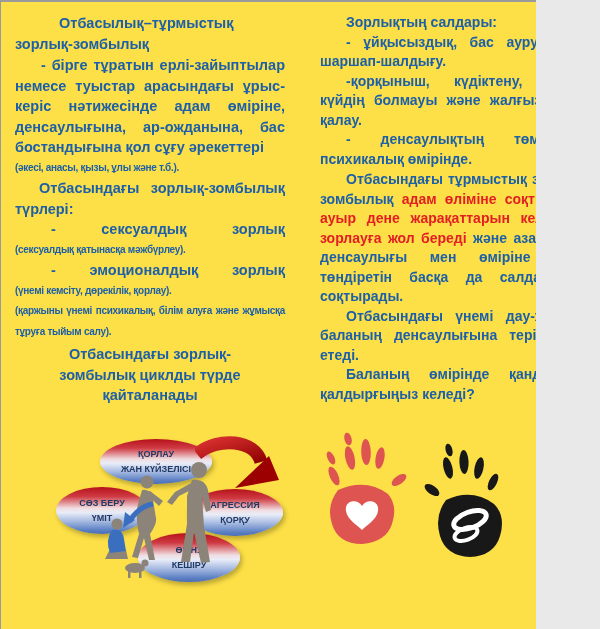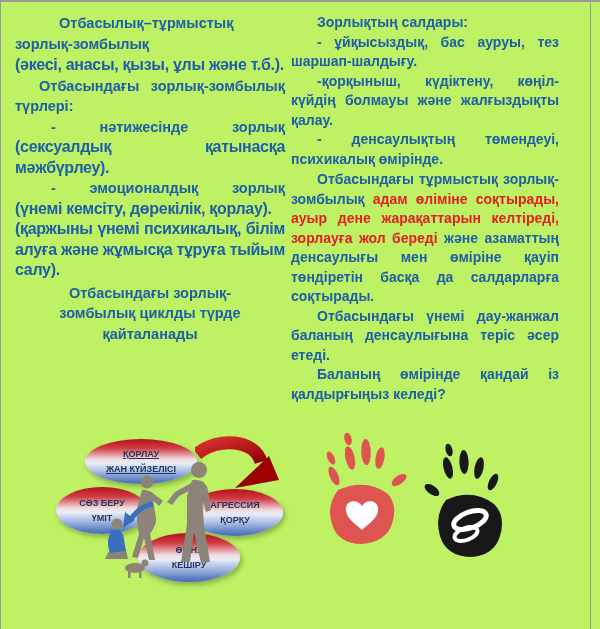--- a/index.html
+++ b/index.html
@@ -1,79 +1,79 @@
 <!DOCTYPE html>
 <html><head>
 <meta charset="utf-8">
 <style>
   html,body{margin:0;padding:0;background:#e9e9e9;}
   .page{
-    position:relative;width:600px;height:629px;background:#bef264;
+    position:relative;width:536px;height:629px;background:#fde047;
     font-family:"Liberation Sans", sans-serif;overflow:hidden;
   }
   .edge{position:absolute;background:#9a9a9a;z-index:10;}
   .edge-top{left:0;top:0;width:600px;height:2px;}
   .edge-left{left:0;top:0;width:1px;height:629px;}
   .edge-right{left:590px;top:0;width:1px;height:629px;}
 
   .col{position:absolute;top:13px;}
   .col-left{left:15px;width:270px;}
-  .col-right{left:291px;width:268px;}
+  .col-right{left:320px;width:268px;}
 
   p{margin:0;font-weight:bold;text-align:justify;}
   .col-left p{font-size:14.5px;line-height:20.5px;color:#1d5fa8;}
   .col-right p{font-size:14px;line-height:19.5px;color:#1d5fa8;}
 
   .title{color:#e30616;font-size:15.5px;line-height:21px;text-indent:44px;margin-bottom:1px;}
   .ind{text-indent:26px;}
   .ind2{text-indent:36px;}
-  .note{font-size:16px;letter-spacing:-0.3px;}
+  .note{font-size:10px;letter-spacing:-0.3px;}
   .block-note{display:block;text-indent:0;}
   .spread{display:block;text-align:justify;text-align-last:justify;text-indent:36px;}
   .types-heading{text-indent:24px;}
   .cycle-heading{width:236px;margin:2px auto 0 auto;text-align:center;text-indent:0;font-size:15.5px;line-height:21px;}
   .red-inline{color:#e31e24;}
   .impact{margin-top:1px;}
 
   
   .diagram{position:absolute;left:38px;top:436px;width:252px;height:160px;}
   .ellipse{
     position:absolute;border-radius:50%;
     background:linear-gradient(180deg,#b6121b 0%,#cf3a42 20%,#f0dce0 45%,#e9edf8 54%,#a9bce2 72%,#5b7fc3 92%,#4a6db5 100%);
     box-shadow:2px 3px 5px rgba(0,0,0,0.28);
     display:flex;flex-direction:column;align-items:center;justify-content:center;
     color:#203864;font-weight:bold;font-size:9px;line-height:15px;text-align:center;
     z-index:1;
   }
-  .ell-top{left:47px;top:3px;width:112px;height:45px;text-decoration:underline;}
+  .ell-top{left:62px;top:3px;width:112px;height:45px;}
   .ell-left{left:18px;top:51px;width:92px;height:47px;}
   .ell-right{left:149px;top:53px;width:96px;height:47px;text-align:right;}
   .ell-bottom{left:100px;top:97px;width:102px;height:49px;}
   .arrow-svg{position:absolute;left:157px;top:0px;z-index:3;}
   .family-svg{position:absolute;left:57px;top:18px;z-index:2;}
 
   
   .hands{position:absolute;left:312px;top:430px;width:215px;height:152px;}
 </style>
 </head>
 <body>
 
 <div class="page">
   <div class="edge edge-top"></div>
   <div class="edge edge-left"></div>
   <div class="edge edge-right"></div>
 
   <div class="col col-left">
     <p class="title">Отбасылық–тұрмыстық зорлық-зомбылық</p>
-    <p class="ind"><span class="note block-note">(әкесі, анасы, қызы, ұлы және т.б.).</span></p>
+    <p class="ind"><span>- бірге тұратын ерлі-зайыптылар немесе туыстар арасындағы ұрыс-керіс нәтижесінде адам өміріне, денсаулығына, ар-ожданына, бас бостандығына қол сұғу әрекеттері</span><span class="note block-note">(әкесі, анасы, қызы, ұлы және т.б.).</span></p>
     <p class="types-heading">Отбасындағы зорлық-зомбылық түрлері:</p>
 
 
     <p>
-        <span class="spread">- нәтижесінде зорлық</span>
+        <span class="spread">- сексуалдық зорлық</span>
         <span class="note block-note">(сексуалдық қатынасқа мәжбүрлеу).</span>
       </p>
 
     <p>
         <span class="spread">- эмоционалдық зорлық</span>
         <span class="note block-note">(үнемі кемсіту, дөрекілік, қорлау).</span>
       </p>
 
     <p>
         <span class="note block-note">(қаржыны үнемі психикалық, білім алуға және жұмысқа тұруға тыйым салу).</span>

